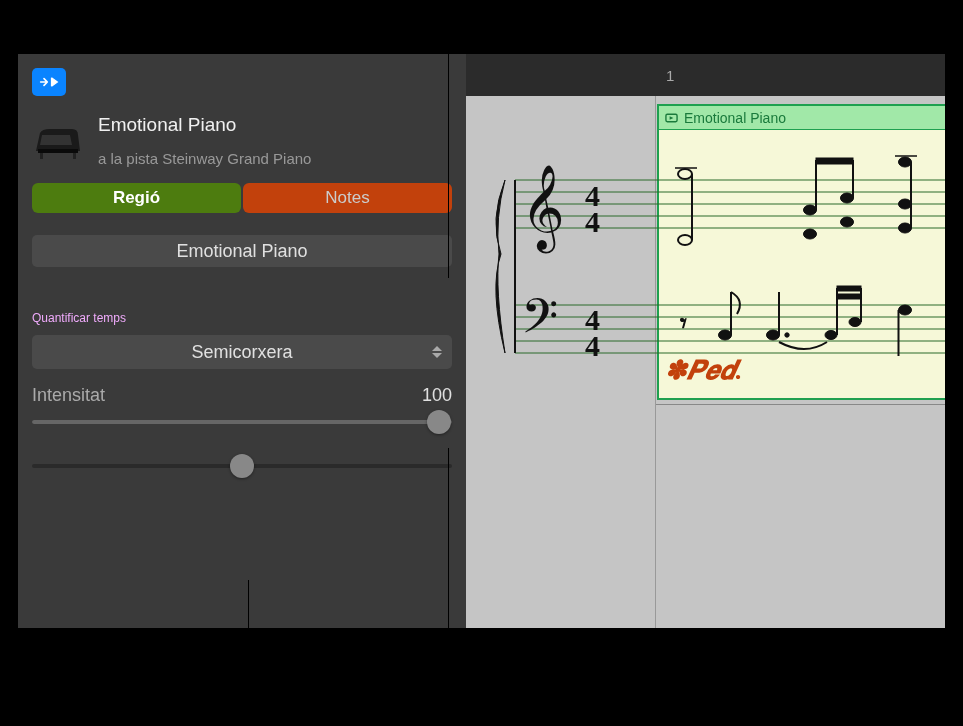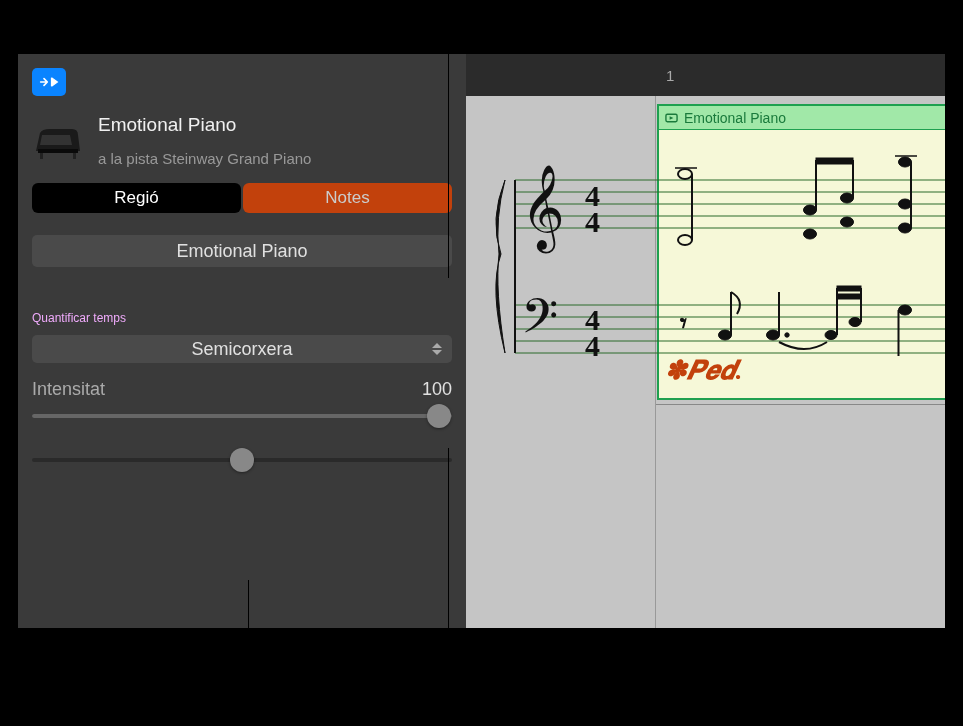--- a/index.html
+++ b/index.html
@@ -85,23 +85,23 @@
       flex: 1;
       height: 30px;
       display: flex;
       align-items: center;
       justify-content: center;
       font-size: 17px;
       border-radius: 6px;
       cursor: pointer;
     }
     .tab.active {
-      background: #000000;
+      background: #4d7c0f;
       color: #fff;
-      font-weight: 400;
+      font-weight: 700;
     }
     .tab.inactive {
       background: #c2410c;
       color: #ccc;
     }
     .name-field {
       height: 32px;
       background: #4a4a4a;
       border-radius: 5px;
       display: flex;
@@ -110,21 +110,21 @@
       color: #e0e0e0;
       font-size: 18px;
       margin-bottom: 44px;
     }
     .section-label {
       color: #f0abfc;
       font-size: 12px;
       margin-bottom: 10px;
     }
     .dropdown {
-      height: 28px;
+      height: 34px;
       background: #4a4a4a;
       border-radius: 5px;
       display: flex;
       align-items: center;
       justify-content: center;
       color: #e0e0e0;
       font-size: 18px;
       position: relative;
       margin-bottom: 16px;
     }

